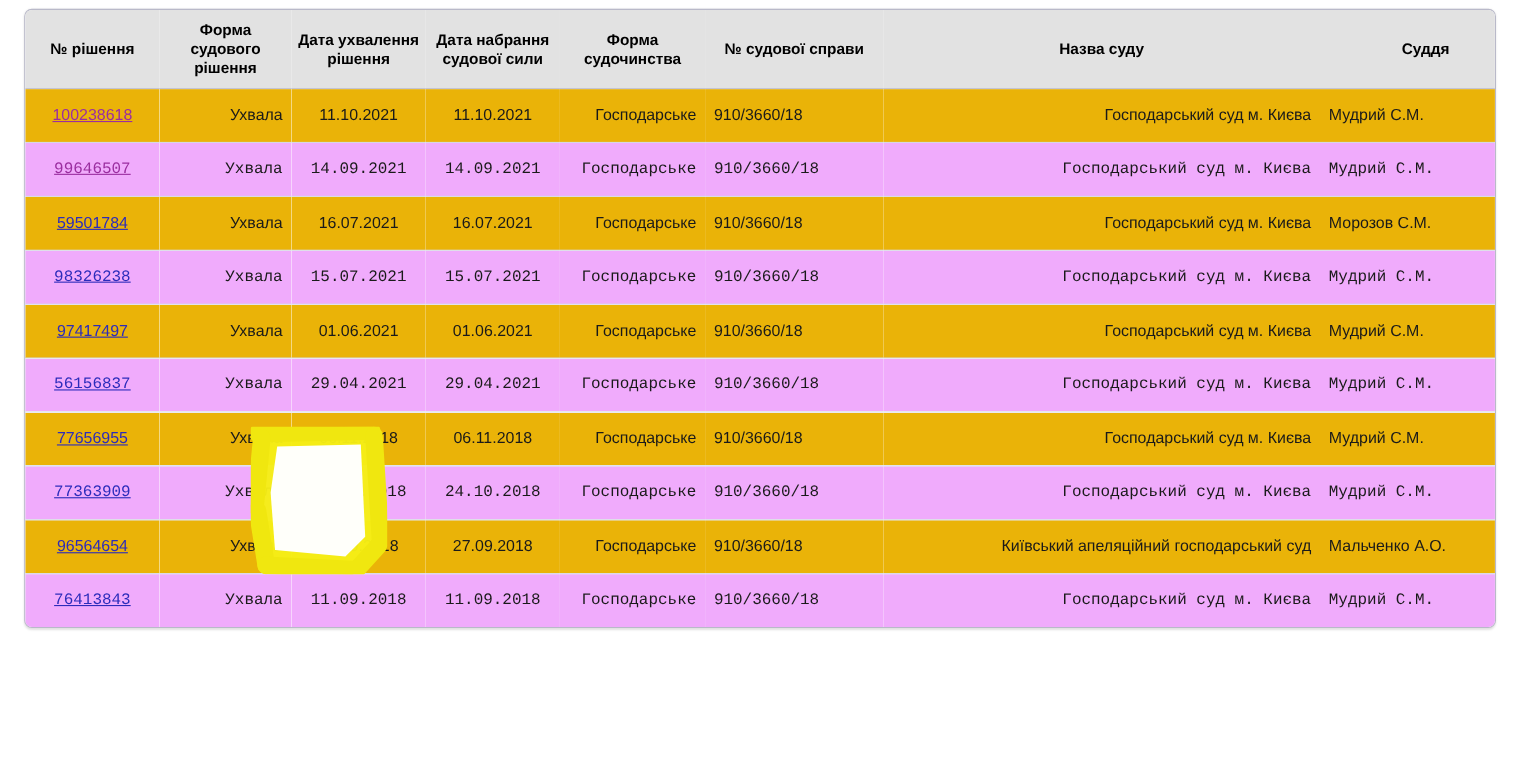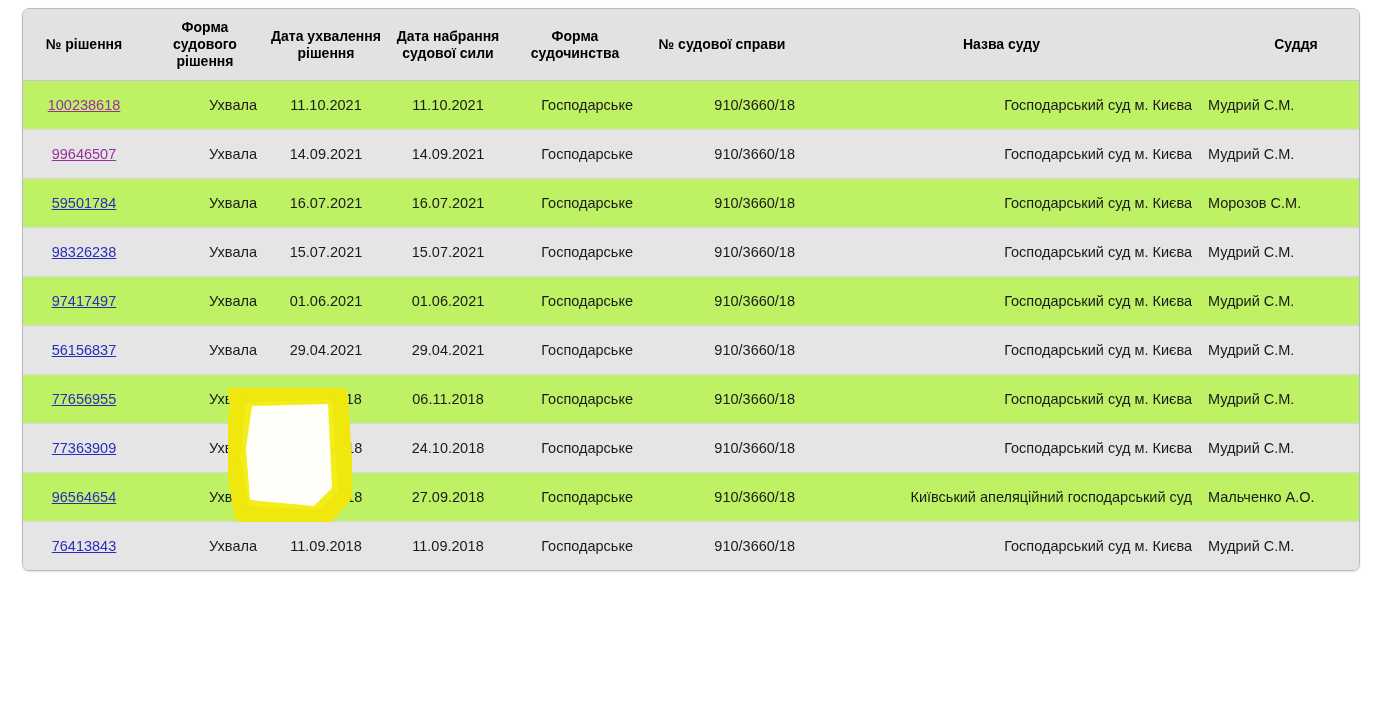--- a/index.html
+++ b/index.html
@@ -52,30 +52,30 @@
   table.results tbody td {
     font-size: 14.5px;
     color: #1a1a1a;
     padding: 16px 8px;
     border-bottom: 1px solid #d7d7e4;
     vertical-align: middle;
     white-space: nowrap;
     overflow: hidden;
     text-overflow: ellipsis;
   }
-  tbody tr.odd td { background: #bef264; }
-  tbody tr.even td { background: #e5e5e5; }
+  tbody tr.odd td { background: #eab308; }
+  tbody tr.even td { background: #f0abfc; font-family: Liberation Mono, monospace; }
   tbody tr:last-child td { border-bottom: none; }
 
   .c-id     { width: 110px; text-align: center; }
   .c-form   { width: 108px; text-align: right; padding-left: 18px; }
   .c-date1  { width: 110px; text-align: center; }
   .c-date2  { width: 110px; text-align: center; }
   .c-proc   { width: 120px; text-align: right; }
-  .c-case   { width: 150px; text-align: right; padding-left: 10px; }
+  .c-case   { width: 150px; text-align: left; padding-left: 10px; }
   .c-court  { width: 385px; text-align: right; padding-left: 14px; }
   .c-judge  { width: 180px; text-align: left; padding-left: 10px; }
 
   th.c-form, th.c-case, th.c-court, th.c-judge { text-align: center; padding-left: 6px; }
 
   a.doclink {
     color: #2c2cbb;
     text-decoration: underline;
     font-size: 14.5px;
     cursor: pointer;

